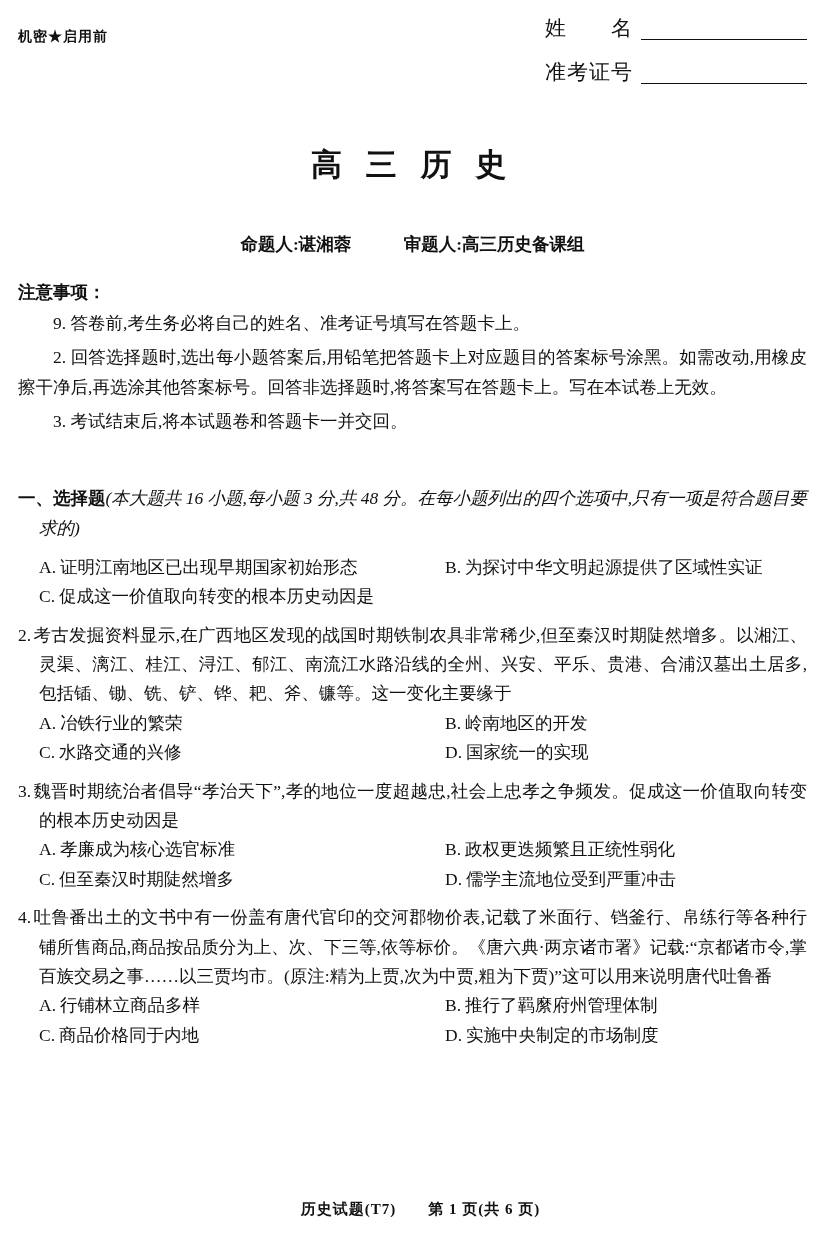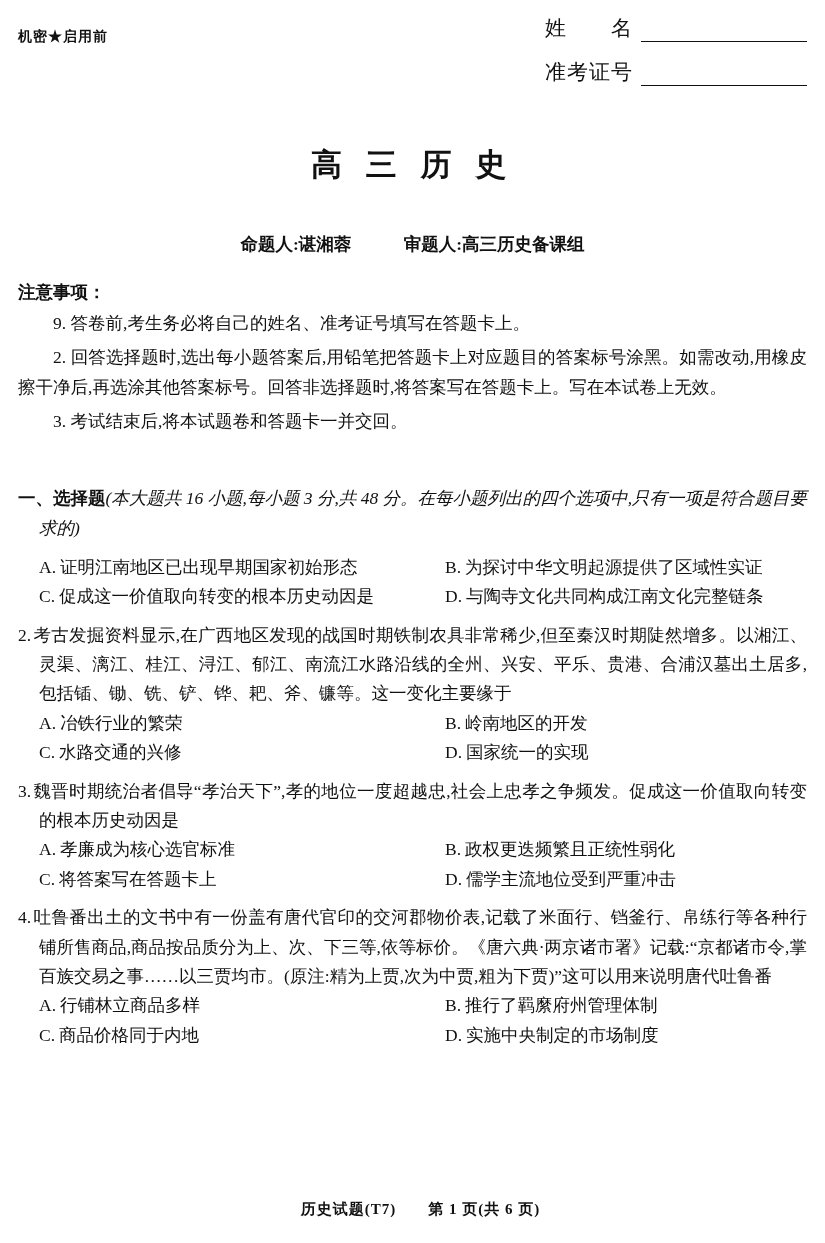--- a/index.html
+++ b/index.html
@@ -10,21 +10,21 @@
     margin:0 auto;
     background:#ffffff;
     color:#111111;
     font-family:"Liberation Serif","DejaVu Serif",serif;
     padding:0 18px;
     overflow:hidden;
   }
   .header { display:flex; justify-content:space-between; align-items:flex-start; }
   .secret { font-weight:bold; font-size:14px; margin-top:28px; letter-spacing:1px; }
   .fill-block { width:262px; margin-top:14px; font-size:21px; }
-  .fill-row { display:flex; align-items:flex-end; margin-bottom:16px; }
+  .fill-row { display:flex; margin-bottom:16px; }
   .fill-label { white-space:pre; letter-spacing:1px; }
   .fill-line { flex:1; border-bottom:1.6px solid #111; margin-left:8px; height:26px; }
   .title { text-align:center; font-size:31px; font-weight:bold; margin-top:42px; letter-spacing:8px; }
   .byline { text-align:center; font-weight:bold; font-size:17.5px; margin-top:46px; }
   .notice-heading { font-weight:bold; font-size:17.5px; margin-top:24px; }
   .notice-item { font-size:17.5px; line-height:1.72; text-indent:2em; text-align:justify; margin-top:4px; }
   .section-heading { margin-top:48px; font-size:17.5px; line-height:1.7; padding-left:21px; text-indent:-21px; text-align:justify; }
   .section-label { font-weight:bold; }
   .section-desc { font-style:italic; }
   .question { margin-top:9px; font-size:17.5px; line-height:1.68; }
@@ -65,40 +65,39 @@
 
   <div class="section-heading">
     <span class="section-label">一、选择题</span><span class="section-desc">(本大题共 16 小题,每小题 3 分,共 48 分。在每小题列出的四个选项中,只有一项是符合题目要求的)</span>
   </div>
 
   <div class="question">
     <div class="q-options">
       <div class="opt"><span class="opt-label">A.</span><span>证明江南地区已出现早期国家初始形态</span></div>
       <div class="opt"><span class="opt-label">B.</span><span>为探讨中华文明起源提供了区域性实证</span></div>
       <div class="opt"><span class="opt-label">C.</span><span>促成这一价值取向转变的根本历史动因是</span></div>
-      <div class="opt"><span class="opt-label">D.</span><span>与陶寺文化共同构成江南文化完整链条</span></div>
     </div>
   </div>
 
   <div class="question">
     <p class="q-stem"><span class="q-number">2.</span><span>考古发掘资料显示,在广西地区发现的战国时期铁制农具非常稀少,但至秦汉时期陡然增多。以湘江、灵渠、漓江、桂江、浔江、郁江、南流江水路沿线的全州、兴安、平乐、贵港、合浦汉墓出土居多,包括锸、锄、铣、铲、铧、耙、斧、镰等。这一变化主要缘于</span></p>
     <div class="q-options">
       <div class="opt"><span class="opt-label">A.</span><span>冶铁行业的繁荣</span></div>
       <div class="opt"><span class="opt-label">B.</span><span>岭南地区的开发</span></div>
       <div class="opt"><span class="opt-label">C.</span><span>水路交通的兴修</span></div>
       <div class="opt"><span class="opt-label">D.</span><span>国家统一的实现</span></div>
     </div>
   </div>
 
   <div class="question">
     <p class="q-stem"><span class="q-number">3.</span><span>魏晋时期统治者倡导“孝治天下”,孝的地位一度超越忠,社会上忠孝之争频发。促成这一价值取向转变的根本历史动因是</span></p>
     <div class="q-options">
       <div class="opt"><span class="opt-label">A.</span><span>孝廉成为核心选官标准</span></div>
       <div class="opt"><span class="opt-label">B.</span><span>政权更迭频繁且正统性弱化</span></div>
-      <div class="opt"><span class="opt-label">C.</span><span>将答案写在答题卡上</span></div>
+      <div class="opt"><span class="opt-label">C.</span><span>但至秦汉时期陡然增多</span></div>
       <div class="opt"><span class="opt-label">D.</span><span>儒学主流地位受到严重冲击</span></div>
     </div>
   </div>
 
   <div class="question">
     <p class="q-stem"><span class="q-number">4.</span><span>吐鲁番出土的文书中有一份盖有唐代官印的交河郡物价表,记载了米面行、铛釜行、帛练行等各种行铺所售商品,商品按品质分为上、次、下三等,依等标价。《唐六典·两京诸市署》记载:“京都诸市令,掌百族交易之事……以三贾均市。(原注:精为上贾,次为中贾,粗为下贾)”这可以用来说明唐代吐鲁番</span></p>
     <div class="q-options">
       <div class="opt"><span class="opt-label">A.</span><span>行铺林立商品多样</span></div>
       <div class="opt"><span class="opt-label">B.</span><span>推行了羁縻府州管理体制</span></div>
       <div class="opt"><span class="opt-label">C.</span><span>商品价格同于内地</span></div>

